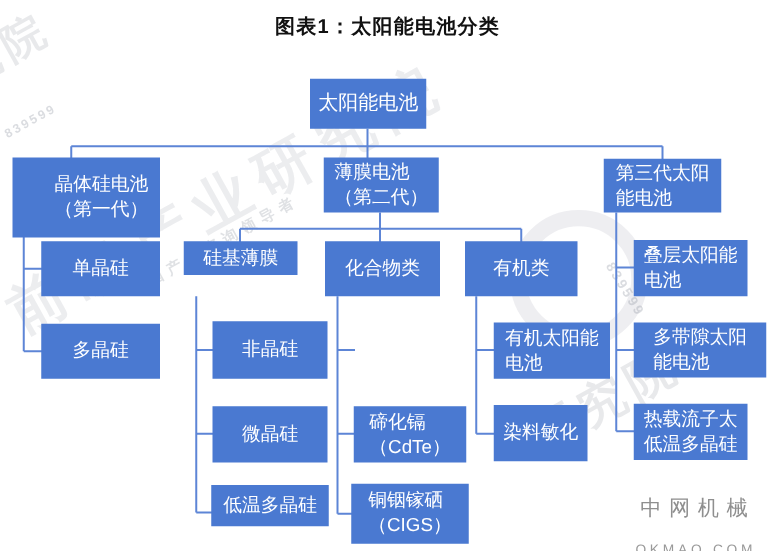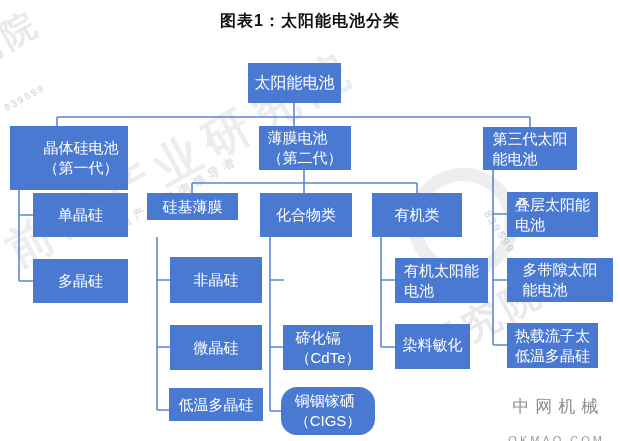--- a/index.html
+++ b/index.html
@@ -38,21 +38,21 @@
   #nd-mono{left:33px;top:193px;width:95px;height:44px;}
   #nd-poly{left:33px;top:259px;width:95px;height:44px;}
   #nd-sifilm{left:147px;top:193px;width:91px;height:27px;}
   #nd-compound{left:260px;top:193px;width:92px;height:44px;}
   #nd-organic{left:372px;top:193px;width:90px;height:44px;}
   #nd-amorphous{left:170px;top:257px;width:92px;height:46px;}
   #nd-micro{left:170px;top:325px;width:92px;height:45px;}
   #nd-ltps{left:169px;top:388px;width:94px;height:33px;}
   #nd-gaas{left:283px;top:258px;width:90px;height:45px;}
   #nd-cdte{left:283px;top:325px;width:90px;height:45px;}
-  #nd-cigs{left:281px;top:387px;width:94px;height:48px;border-radius:16px;}
+  #nd-cigs{left:281px;top:387px;width:94px;height:48px;}
   #nd-opv{left:395px;top:258px;width:93px;height:45px;}
   #nd-dye{left:395px;top:324px;width:75px;height:45px;font-family:Liberation Mono, monospace;}
   #nd-tandem{left:507px;top:192px;width:91px;height:45px;}
   #nd-multiband{left:507px;top:258px;width:106px;height:44px;}
   #nd-hotcarrier{left:507px;top:323px;width:91px;height:45px;}
   
   .brand{position:absolute;right:18px;top:395px;text-align:center;z-index:4;}
   .brand-cn{font-size:17px;letter-spacing:6px;color:#8f8f8f;margin-right:-6px;}
   .brand-url{font-size:11px;letter-spacing:3px;color:#9a9a9a;margin-right:-3px;margin-top:16px;}
 </style>

